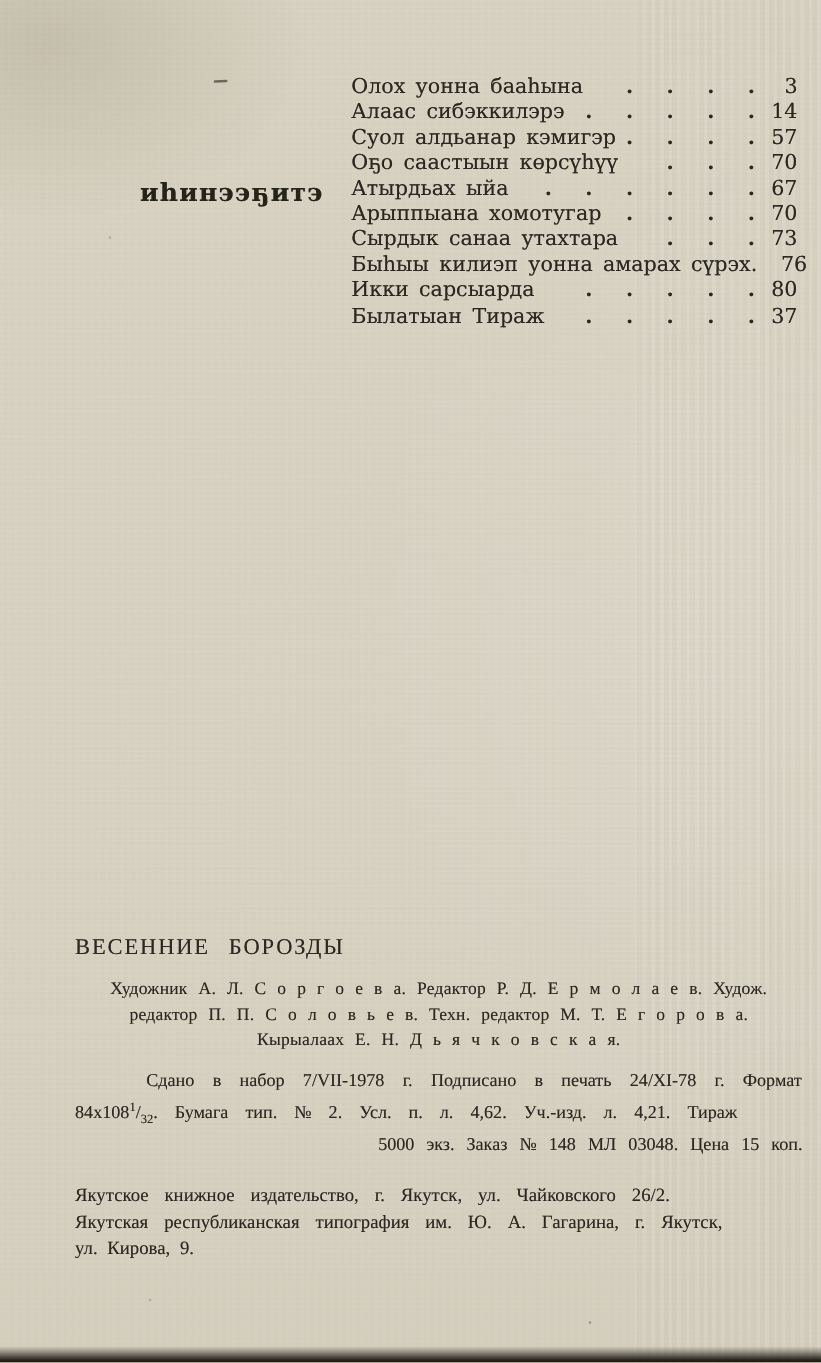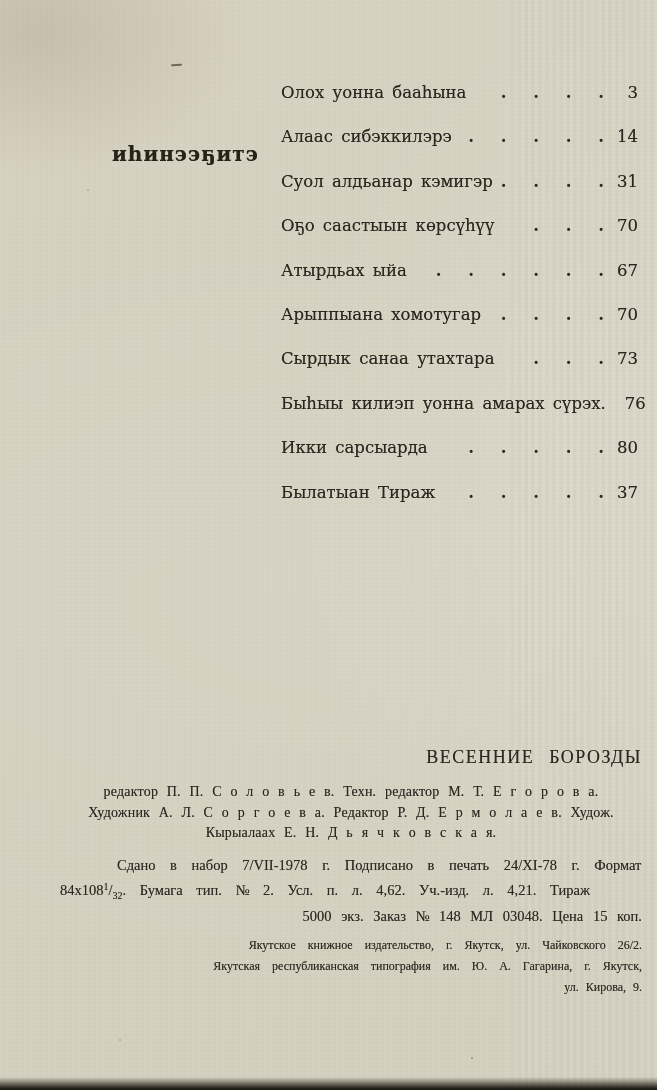--- a/index.html
+++ b/index.html
@@ -40,47 +40,47 @@
     position:absolute;left:112px;top:143px;
     font:bold 20px/22px "DejaVu Serif", serif;
     letter-spacing:1px;color:#262319;
     text-shadow:0 0 0.5px rgba(30,28,22,0.6);
   }
   .toc{
     position:absolute;left:281px;top:59px;width:357px;
     font:16.5px/20.4px "DejaVu Serif", serif;
     color:#2a2720;
   }
-  .toc-row{display:flex;align-items:flex-end;white-space:nowrap;margin-top:24px;}
+  .toc-row{display:flex;align-items:flex-end;white-space:nowrap;}
   .toc-row .t{word-spacing:3px;text-shadow:0 0 0.4px rgba(30,28,22,0.5);}
   .toc-row .d{flex:1;overflow:hidden;text-align:right;word-spacing:21px;padding:0 8px 0 6px;font-weight:bold;}
   .toc-row .p{min-width:26px;text-align:right;text-shadow:0 0 0.4px rgba(30,28,22,0.5);}
 
   .colophon{
     position:absolute;left:60px;top:742px;width:582px;
     font-family:"Liberation Serif", serif;color:#2b2822;
     text-shadow:0 0 0.4px rgba(30,28,22,0.45);
   }
   .author{
     text-align:center;font-style:italic;font-size:17px;line-height:22px;
     word-spacing:5px;letter-spacing:0.3px;
   }
   .book-title{
-    text-align:right;font-size:18px;line-height:24px;margin-top:3px;
+    text-align:left;font-size:18px;line-height:24px;margin-top:3px;
     letter-spacing:1.5px;word-spacing:9px;
   }
   .credits{margin-top:13px;text-align:center;font-size:14px;line-height:20.5px;word-spacing:5px;letter-spacing:0.2px;}
   .credits div{white-space:nowrap;}
   .printinfo{margin-top:11px;font-size:14.5px;line-height:21px;}
   .pi-line1{white-space:nowrap;padding-left:57px;word-spacing:11px;}
   .pi-line2{white-space:nowrap;word-spacing:10px;}
   .pi-line2 sup{font-size:10px;vertical-align:5px;}
   .pi-line2 sub{font-size:10px;vertical-align:-4px;}
   .pi-line3{text-align:right;word-spacing:6px;}
-  .publisher{margin-top:8px;text-align:right;font-size:12px;line-height:21.3px;word-spacing:9px;}
+  .publisher{margin-top:20px;text-align:left;font-size:15px;line-height:21.3px;word-spacing:9px;}
   .publisher div{white-space:nowrap;}
   .publisher .last{word-spacing:4px;}
 </style>
 </head>
 <body>
 
 <div class="page">
   <div class="streaks"></div>
   <div class="grain"></div>
   <div class="pencil-mark"></div>
@@ -94,21 +94,21 @@
       <span class="p">3</span>
     </div>
     <div class="toc-row">
       <span class="t">Алаас сибэккилэрэ</span>
       <span class="d">. . . . .</span>
       <span class="p">14</span>
     </div>
     <div class="toc-row">
       <span class="t">Суол алдьанар кэмигэр</span>
       <span class="d">. . . .</span>
-      <span class="p">31</span>
+      <span class="p">57</span>
     </div>
     <div class="toc-row">
       <span class="t">Оҕо саастыын көрсүһүү</span>
       <span class="d">. . .</span>
       <span class="p">70</span>
     </div>
     <div class="toc-row">
       <span class="t">Атырдьах ыйа</span>
       <span class="d">. . . . . .</span>
       <span class="p">67</span>
@@ -137,22 +137,22 @@
       <span class="t">Былатыан Тираж</span>
       <span class="d">. . . . .</span>
       <span class="p">37</span>
     </div>
   </div>
 
   <div class="colophon">
     <div class="book-title">ВЕСЕННИЕ БОРОЗДЫ</div>
 
     <div class="credits">
+      <div>Художник А. Л. С о р г о е в а. Редактор Р. Д. Е р м о л а е в. Худож.</div>
       <div>редактор П. П. С о л о в ь е в. Техн. редактор М. Т. Е г о р о в а.</div>
-      <div>Художник А. Л. С о р г о е в а. Редактор Р. Д. Е р м о л а е в. Худож.</div>
       <div>Кырыалаах Е. Н. Д ь я ч к о в с к а я.</div>
     </div>
 
     <div class="printinfo">
       <div class="pi-line1">Сдано в набор 7/VII-1978 г. Подписано в печать 24/XI-78 г. Формат</div>
       <div class="pi-line2"><span>84х108</span><sup>1</sup><span>/</span><sub>32</sub><span>. Бумага тип. № 2. Усл. п. л. 4,62. Уч.-изд. л. 4,21. Тираж</span></div>
       <div class="pi-line3">5000 экз. Заказ № 148 МЛ 03048. Цена 15 коп.</div>
     </div>
 
     <div class="publisher">

